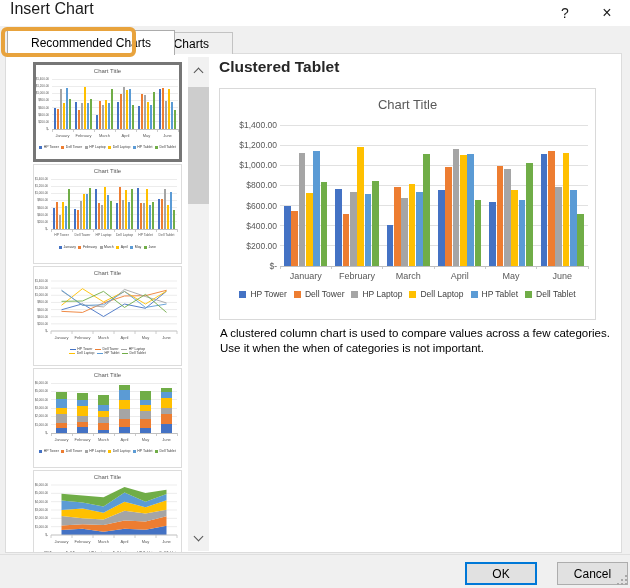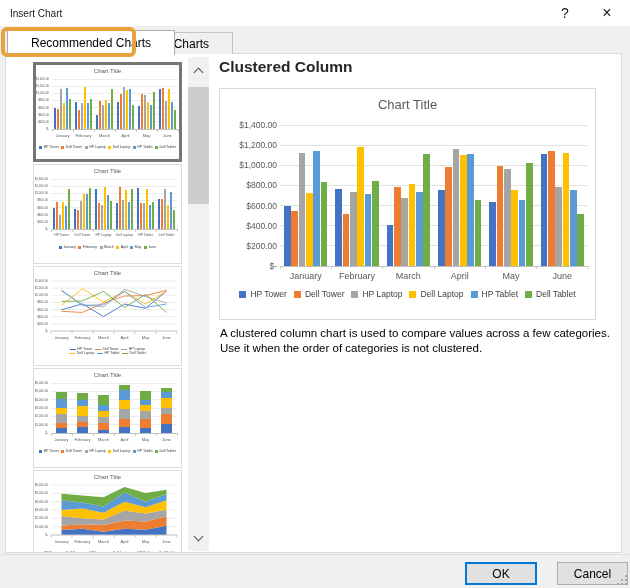--- a/index.html
+++ b/index.html
@@ -1,21 +1,21 @@
 <!DOCTYPE html>
 <html><head>
 <meta charset="utf-8">
 <style>
   html,body{margin:0;padding:0;}
   body{width:630px;height:588px;position:relative;overflow:hidden;background:#fff;
        font-family:"Liberation Sans",sans-serif;-webkit-font-smoothing:antialiased;}
   .dialog{position:absolute;inset:0;background:#fff;}
   
   .titlebar{position:absolute;left:0;top:0;right:0;height:26px;background:#fff;}
-  .title{position:absolute;left:10px;top:8px;font-size:10px;color:#1a1a1a;}
+  .title{position:absolute;left:10px;top:0;font-size:16px;color:#1a1a1a;}
   .tb-btn{position:absolute;top:0;width:42px;height:26px;border:none;background:transparent;
           font-size:14px;color:#1a1a1a;display:flex;align-items:center;justify-content:center;cursor:default;}
   .tb-help{right:44px;}
   .tb-close{right:2px;font-size:16px;}
   
   .bodybg{position:absolute;left:0;top:26px;right:0;bottom:0;background:#f0f0f0;}
   
   .tabstrip{position:absolute;left:0;top:27px;right:0;height:27px;z-index:2;}
   .tab{position:absolute;font-size:12px;color:#000;display:flex;align-items:center;padding:0 23px;box-sizing:border-box;}
   .tab-active{left:7px;top:3px;height:25px;background:#fff;border:1px solid #acacac;border-bottom:none;z-index:3;}
@@ -421,21 +421,21 @@
     <div class="sb">
       <div class="sb-btn sb-up">
         <i class="chev chev-up"></i>
       </div>
       <div class="sb-thumb"></div>
       <div class="sb-btn sb-down">
         <i class="chev chev-down"></i>
       </div>
     </div>
 
-    <div class="heading">Clustered Column</div>
+    <div class="heading">Clustered Tablet</div>
 
     <div class="preview-box">
       <div class="chart-title-main">Chart Title</div>
       <svg id="mainChart" width="375" height="172" shape-rendering="crispEdges">
           <line x1="60" y1="133.85714285714286" x2="368" y2="133.85714285714286" stroke="#d9d9d9" stroke-width="0.8"></line>
           <line x1="60" y1="113.71428571428572" x2="368" y2="113.71428571428572" stroke="#d9d9d9" stroke-width="0.8"></line>
           <line x1="60" y1="93.57142857142857" x2="368" y2="93.57142857142857" stroke="#d9d9d9" stroke-width="0.8"></line>
           <line x1="60" y1="73.42857142857143" x2="368" y2="73.42857142857143" stroke="#d9d9d9" stroke-width="0.8"></line>
           <line x1="60" y1="53.28571428571429" x2="368" y2="53.28571428571429" stroke="#d9d9d9" stroke-width="0.8"></line>
           <line x1="60" y1="33.14285714285714" x2="368" y2="33.14285714285714" stroke="#d9d9d9" stroke-width="0.8"></line>
@@ -504,21 +504,21 @@
           <span class="li"><i class="sq" style="background: rgb(68, 114, 196);"></i>HP Tower</span>
           <span class="li"><i class="sq" style="background: rgb(237, 125, 49);"></i>Dell Tower</span>
           <span class="li"><i class="sq" style="background: rgb(165, 165, 165);"></i>HP Laptop</span>
           <span class="li"><i class="sq" style="background: rgb(255, 192, 0);"></i>Dell Laptop</span>
           <span class="li"><i class="sq" style="background: rgb(91, 155, 213);"></i>HP Tablet</span>
           <span class="li"><i class="sq" style="background: rgb(112, 173, 71);"></i>Dell Tablet</span>
         </div></div>
 
     <p class="desc">
       <span>A clustered column chart is used to compare values across a few categories.</span><br>
-      <span>Use it when the order of categories is not clustered.</span>
+      <span>Use it when the when of categories is not important.</span>
     </p>
   </div>
 
   <div class="footer">
     <button class="btn btn-ok">OK</button>
     <button class="btn btn-cancel">Cancel</button>
     <div class="grip">
       <i style="left:10px;top:1px"></i>
         <i style="left:6px;top:5px"></i>
         <i style="left:10px;top:5px"></i>

